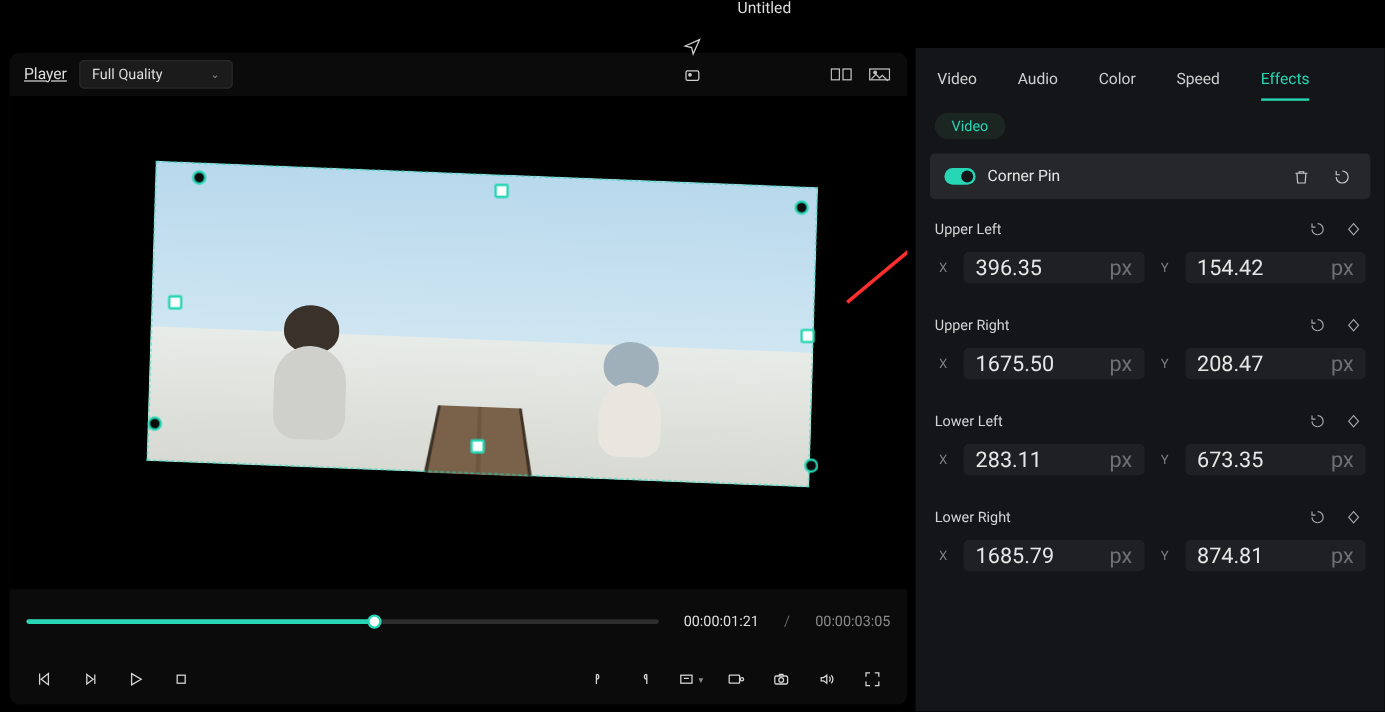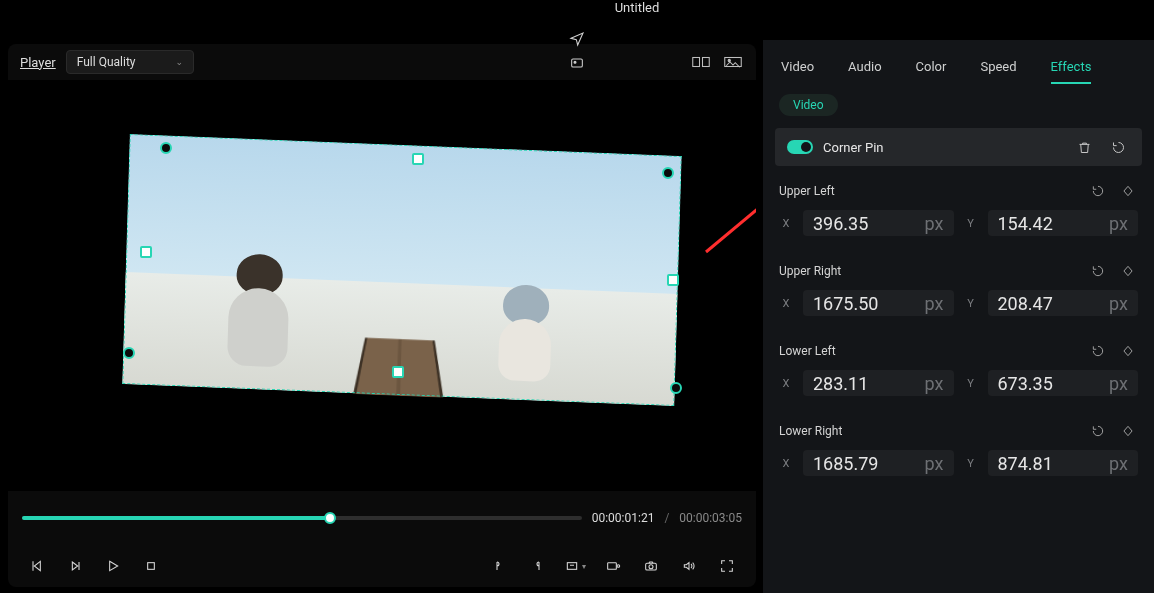--- a/index.html
+++ b/index.html
@@ -42,21 +42,21 @@
   .ground { position:absolute; left:0; right:0; bottom:0; height:45%; background: linear-gradient(#e8ece8, #d7d9d2); }
   .walk { position:absolute; left:50%; bottom:0; width:90px; height:55%; transform: translateX(-50%) perspective(400px) rotateX(58deg); transform-origin: bottom center; background: repeating-linear-gradient(90deg,#7a624a 0 40px,#6c5640 40px 44px); border-left:3px solid #3d3125; border-right:3px solid #3d3125;}
   .person { position:absolute; bottom:6%; width:70px; height:120px; }
   .p1 { left:18%; }
   .p2 { right:22%; width:60px; height:100px;}
   .hat { width:46px; height:40px; background:#3a322a; border-radius:50% 50% 45% 45%; margin: 0 auto; }
   .p2 .hat { background:#9fb0bb; }
   .body { width:60px; height:78px; background:#cfd0cc; border-radius:32px 32px 20px 20px; margin: -6px auto 0; }
   .p2 .body{ width:52px; height:62px; background:#e9e6df;}
 
-  .transport { height: 54px; display: flex; align-items: center; padding: 0 14px; gap: 10px; justify-content: space-between; }
+  .transport { height: 54px; display: flex; align-items: center; padding: 0 14px; gap: 21px; justify-content: space-between; }
   .seek-row { position: relative; flex: 1; height: 18px; display: flex; align-items: center; }
   .seek-track { position: relative; height: 4px; flex: 1; background: #2e2e2e; border-radius: 2px; }
   .seek-fill { position: absolute; height: 100%; background: #27d6b4; border-radius: 2px; left: 0; }
   .seek-thumb { position: absolute; width: 12px; height: 12px; border-radius: 50%; background: #fff; border: 2px solid #27d6b4; top: 50%; transform: translate(-50%, -50%); }
   .tc { font-variant-numeric: tabular-nums; font-size: 12px; color: #ddd; }
   .tc.dur { color: #8a8a8a; }
   .sep { color: #666; font-size: 12px; }
 
   .ctrl-row { height: 42px; display: flex; align-items: center; padding: 0 14px; gap: 8px; }
   .ctrl-row .spacer { flex: 1; }

